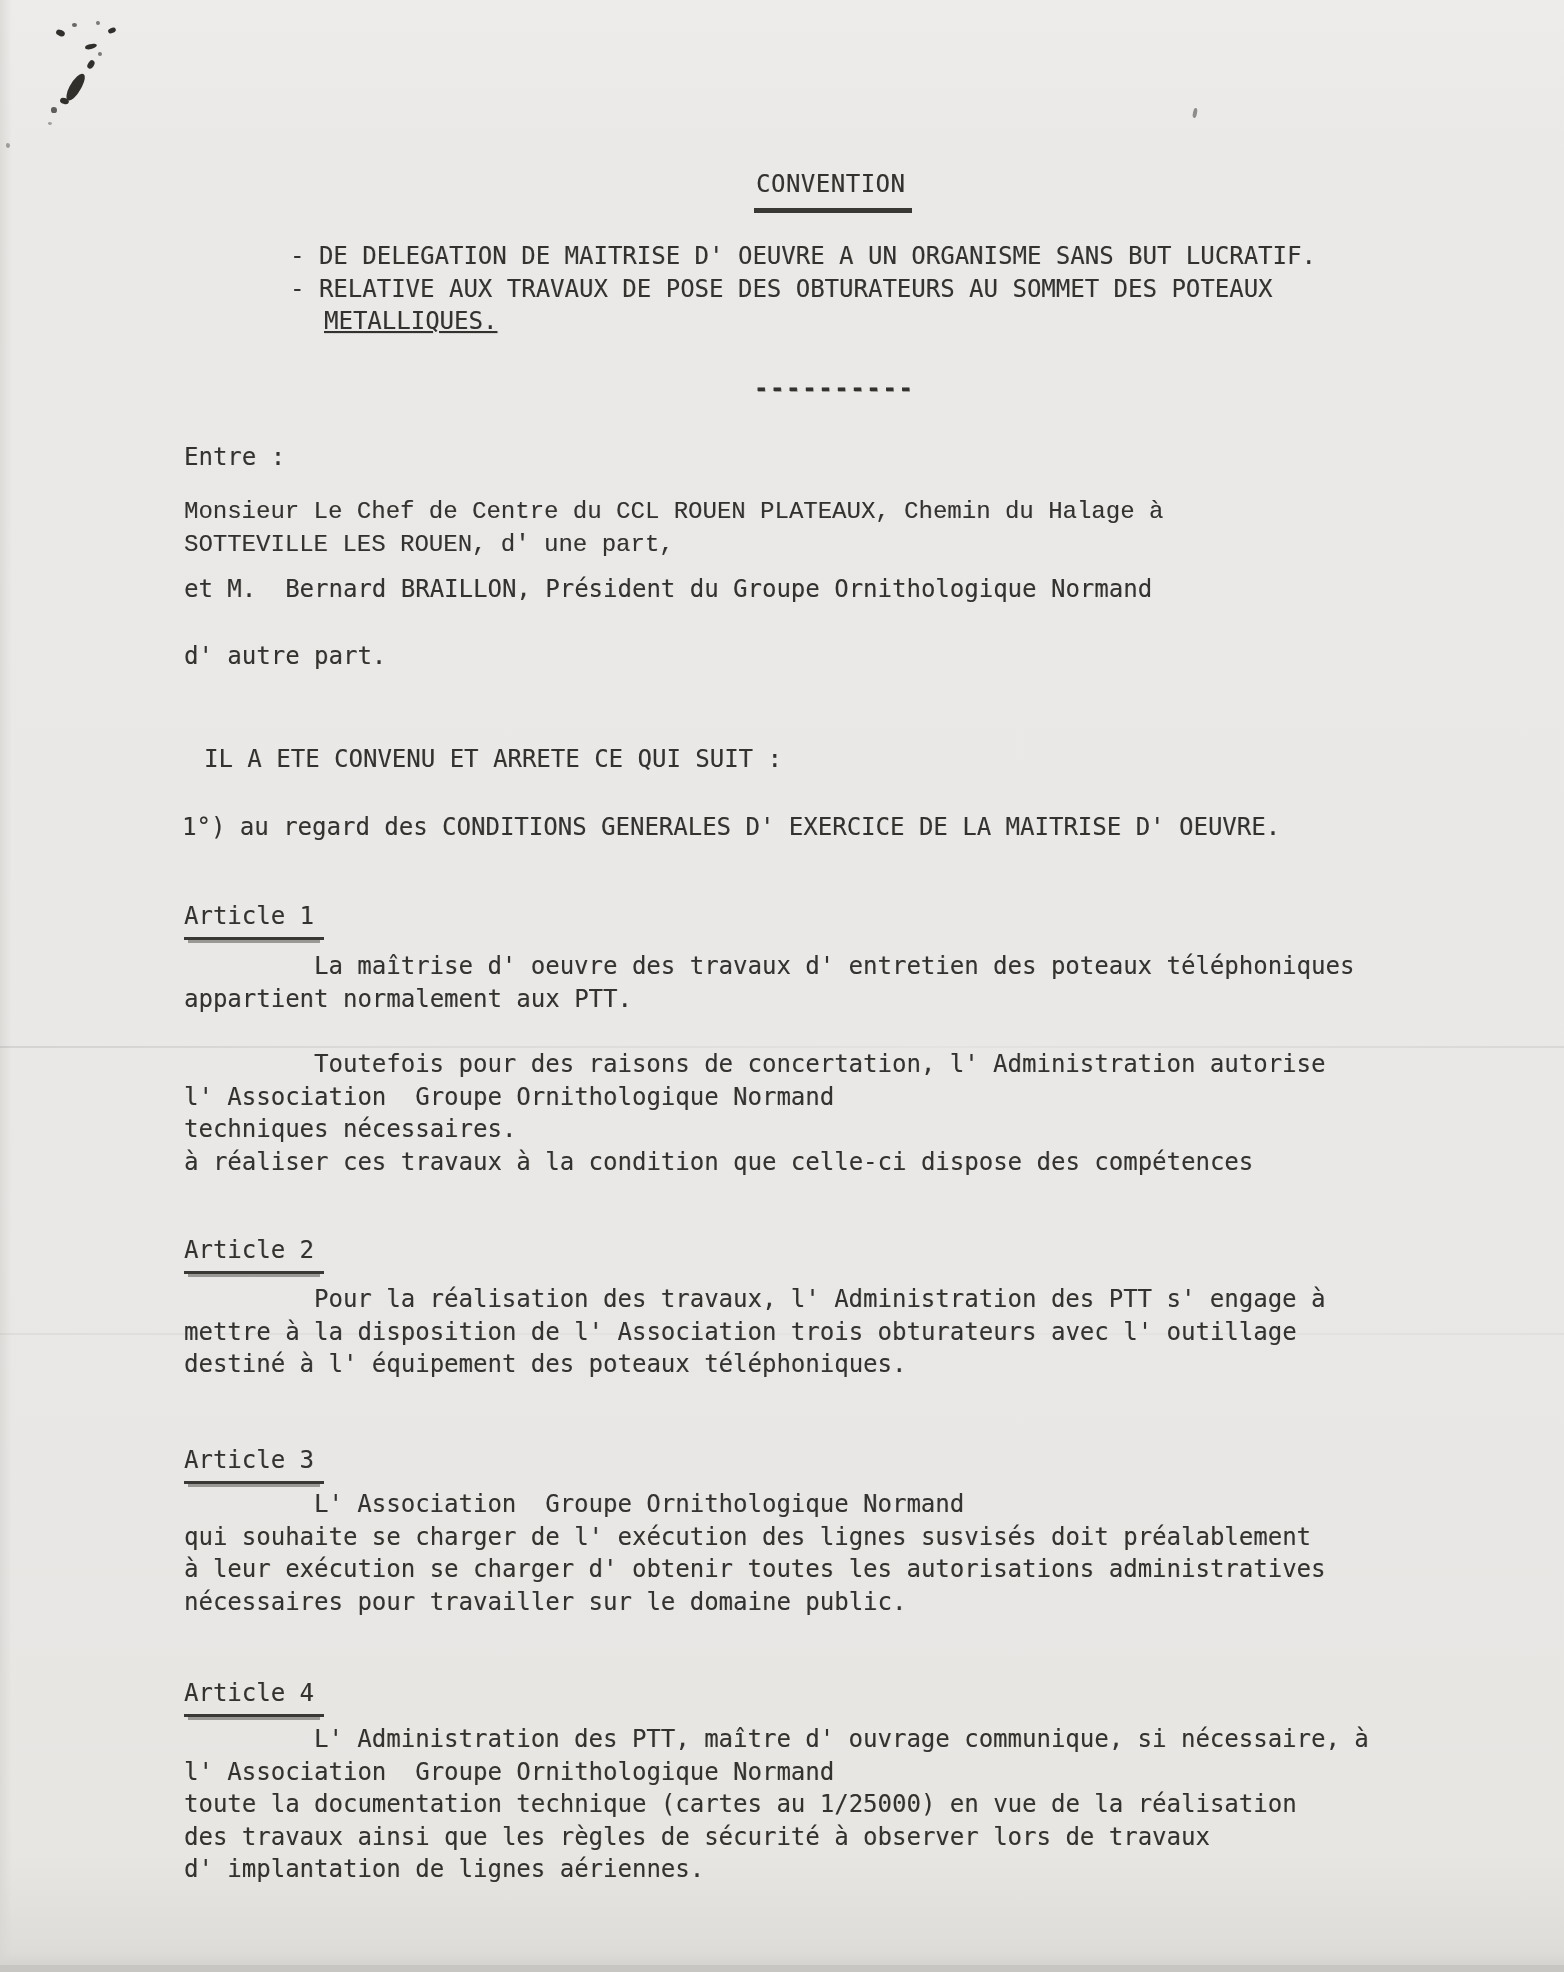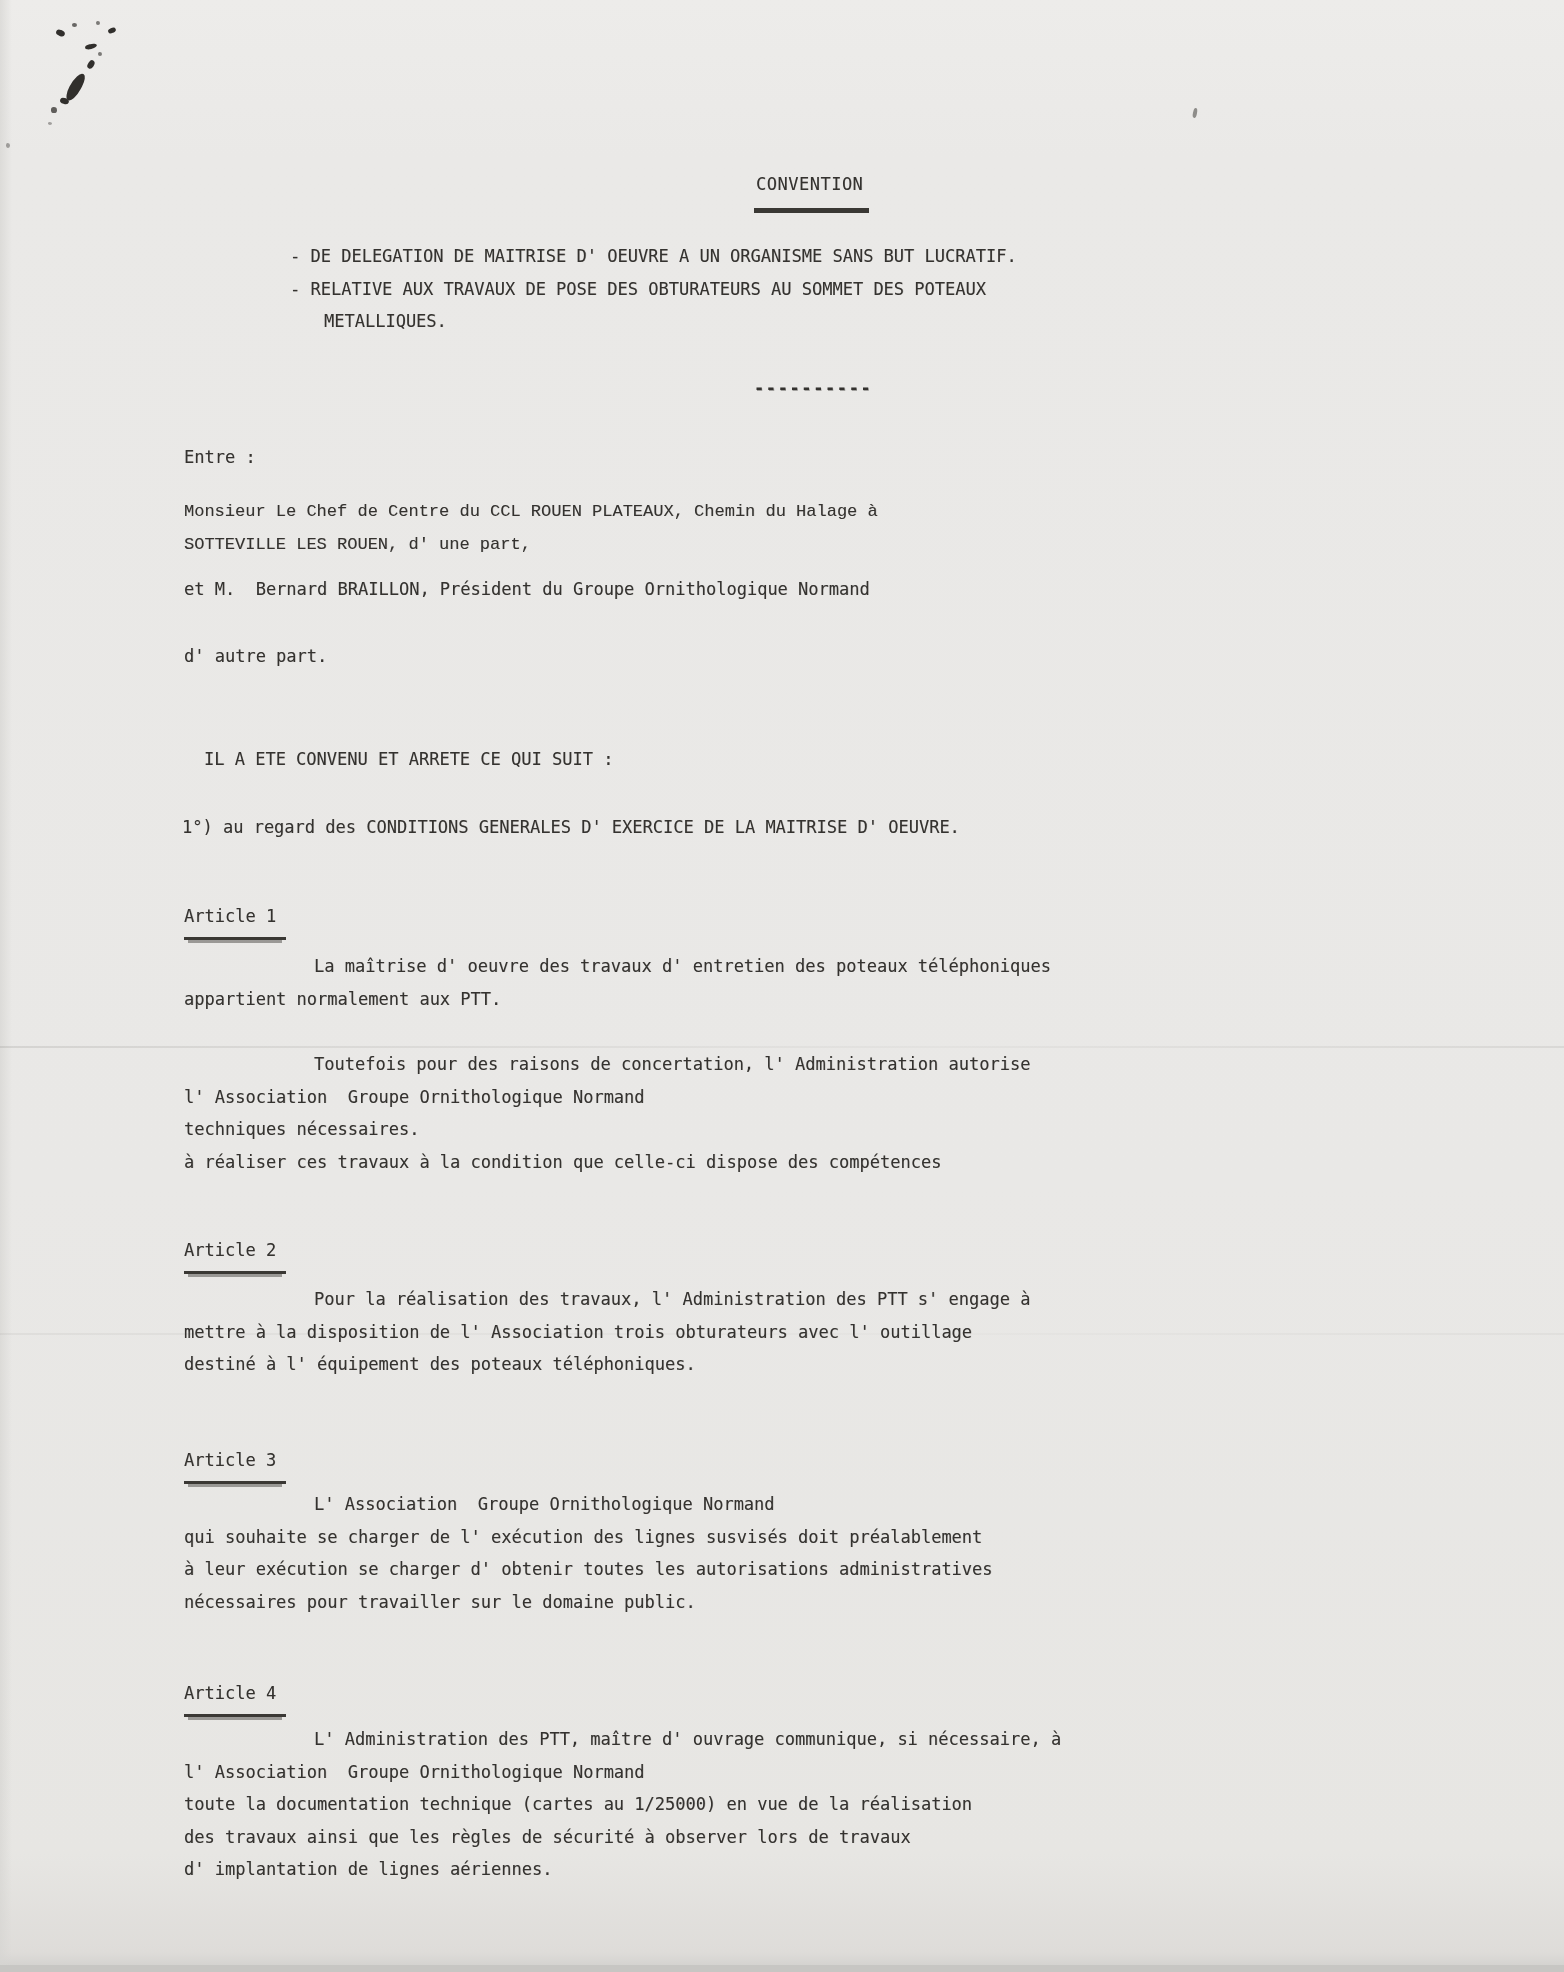--- a/index.html
+++ b/index.html
@@ -3,30 +3,30 @@
 <meta charset="utf-8">
 <style>
   html,body{margin:0;padding:0;background:#dfdedb;}
   .paper{
     position:relative;
     width:1564px;height:1972px;
     background:linear-gradient(180deg,#edecea 0%,#eae9e7 8%,#e9e8e6 60%,#e7e6e3 94%,#dedcd9 99%,#cfcecb 100%);
     overflow:hidden;
     font-family:"DejaVu Sans Mono","Liberation Mono",monospace;
     color:#34322f;
-    font-size:17px;
+    font-size:24px;
   }
   .paper:before{ 
     content:"";position:absolute;left:0;top:0;bottom:0;width:12px;
     background:linear-gradient(90deg,#d6d5d2 0%,rgba(233,232,230,0) 100%);
     opacity:.7;
   }
   .line{white-space:pre;line-height:32.6px;text-shadow:.4px .4px .35px rgba(52,50,47,.3);}
   .ind{text-indent:130px;}
-  .cont{text-indent:34px;}
+  .cont{text-indent:34px;text-decoration:underline;}
   .abs{position:absolute;}
   .title{
     display:inline-block;letter-spacing:.5px;
     border-bottom:5px solid #3a3834;padding:0 6px 7px 2px;
   }
   .heading{
     display:inline-block;
     border-bottom:3px solid #3a3834;padding:0 10px 4px 0;
     box-shadow:0 7px 0 -4px rgba(58,56,52,.45);
     margin-top:24px;

